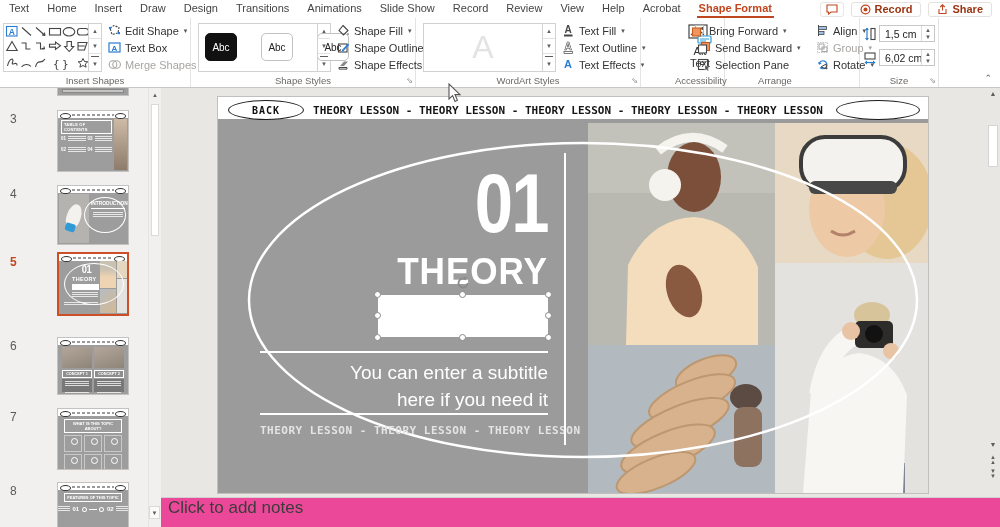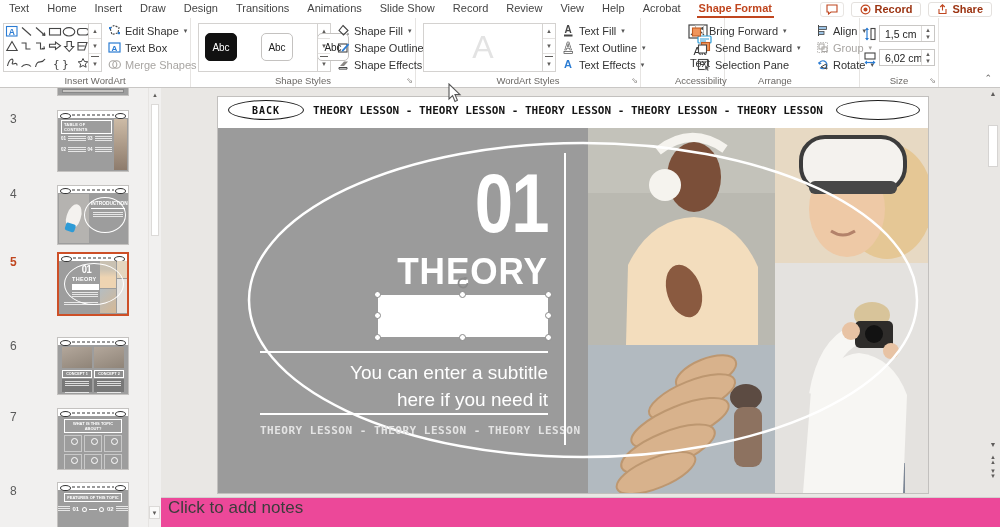--- a/index.html
+++ b/index.html
@@ -139,21 +139,21 @@
 .tsb .bar { position:absolute; top:16px; left:2px; right:2px; height:132px; background:#fff;
   border:1px solid #dcdad8; }
 .tsb .down { position:absolute; bottom:8px; left:0; right:1px; height:13px; text-align:center;
   font-size:6px; color:#5f5d5b; line-height:13px; border:1px solid #dcdad8; background:#fafaf9;}
 
 
 .canvas { position:absolute; top:88px; left:161px; width:839px; height:409px;
   background:#e9e7e4; overflow:hidden; }
 .slide { position:absolute; left:57px; top:9px; width:710px; height:396px; background:#9b9b9b;
   box-shadow:0 0 0 1px #c2c0be; }
-.slide-banner { position:absolute; top:0; left:0; right:0; height:31px; background:#fff; z-index:5;text-decoration:underline;}
+.slide-banner { position:absolute; top:0; left:0; right:0; height:22px; background:#fff; z-index:5;text-decoration:underline;}
 .back-pill { position:absolute; left:10px; top:3px; width:76px; height:20px;
   border:1.5px solid #1c1c1c; border-radius:50%; display:flex; align-items:center;
   justify-content:center; font-family:"DejaVu Sans Mono",monospace; font-weight:bold;
   font-size:10px; letter-spacing:1px; color:#111; }
 .banner-title { position:absolute; left:90px; right:100px; top:0; height:26px; display:flex;
   align-items:center; justify-content:center; font-family:"DejaVu Sans Mono",monospace;
   font-weight:bold; font-size:11px; color:#151515; white-space:nowrap; letter-spacing:0; }
 .right-pill { position:absolute; right:8px; top:3px; width:84px; height:20px;
   border:1.5px solid #1c1c1c; border-radius:50%; }
 .slide-body { position:absolute; top:26px; left:0; right:0; bottom:0; overflow:hidden; }
@@ -282,21 +282,21 @@
       <span>Text Box</span>
     </div>
     <div class="rbtn-row disabled" style="left:108px;top:39px;">
       <svg width="13" height="13" viewBox="0 0 13 13">
           <circle cx="5" cy="6.5" r="3.8" fill="none" stroke="#a8a5a2" stroke-width="1.1"></circle>
           <circle cx="8.6" cy="6.5" r="3.8" fill="none" stroke="#a8a5a2" stroke-width="1.1"></circle>
         </svg>
       <span>Merge Shapes</span>
         <span class="caret disabled">▾</span>
     </div>
-    <div class="group-label">Insert WordArt</div>
+    <div class="group-label">Insert Shapes</div>
   </div>
 
   <div class="rgroup" style="left:191px;width:225px;">
     <div class="gallery-box" style="left:7px;top:5px;width:133px;height:49px;">
       <div style="position:absolute;left:6px;top:9px;display:flex;gap:24px;">
         <div class="abc-chip dark">Abc</div>
         <div class="abc-chip">Abc</div>
         <div class="abc-chip">Abc</div>
       </div>
       <div class="scrollcol">

